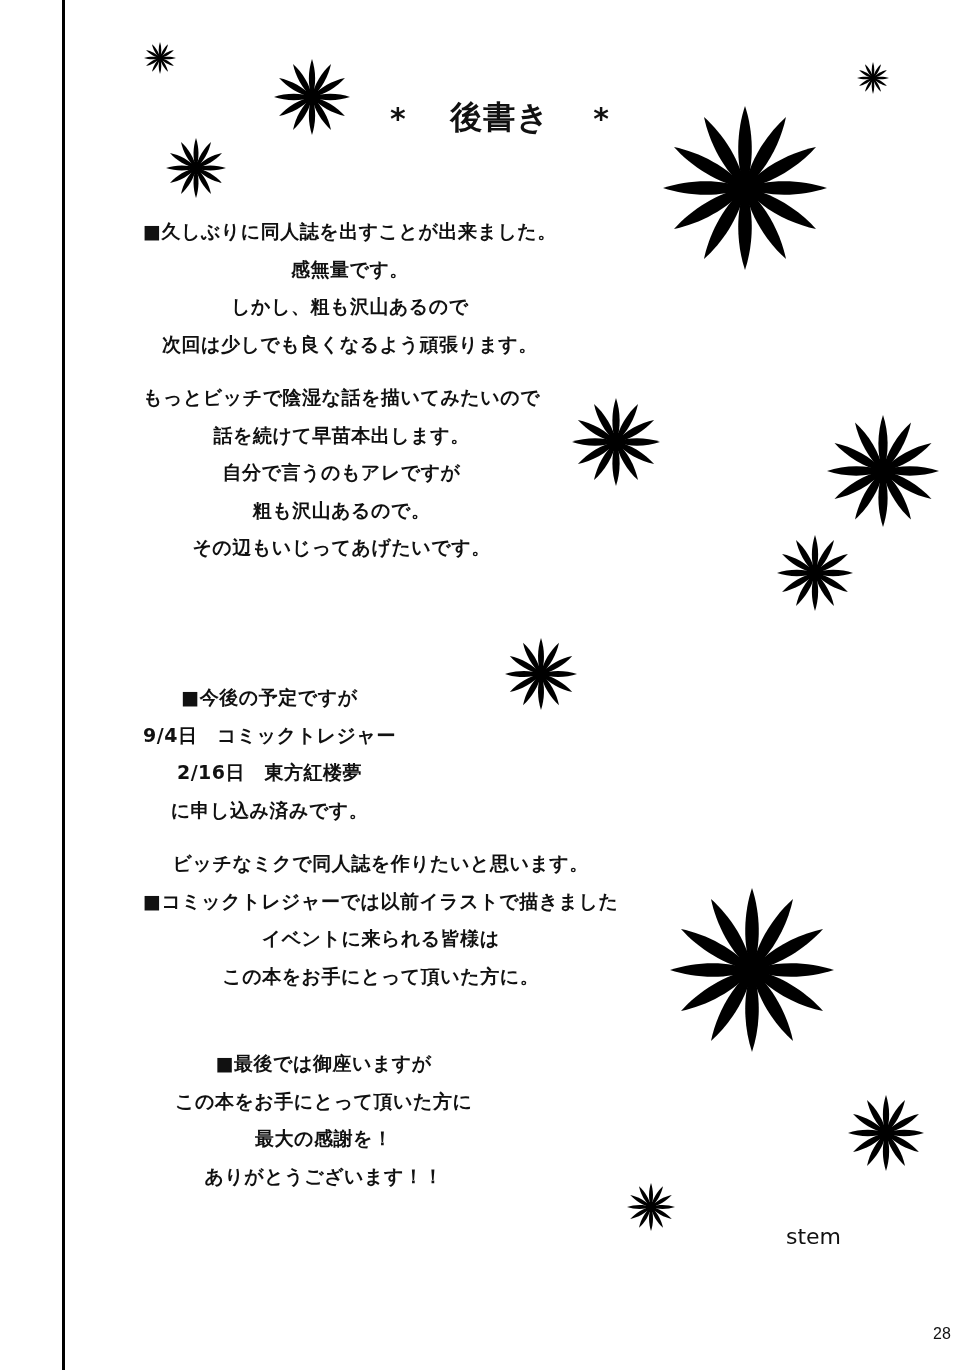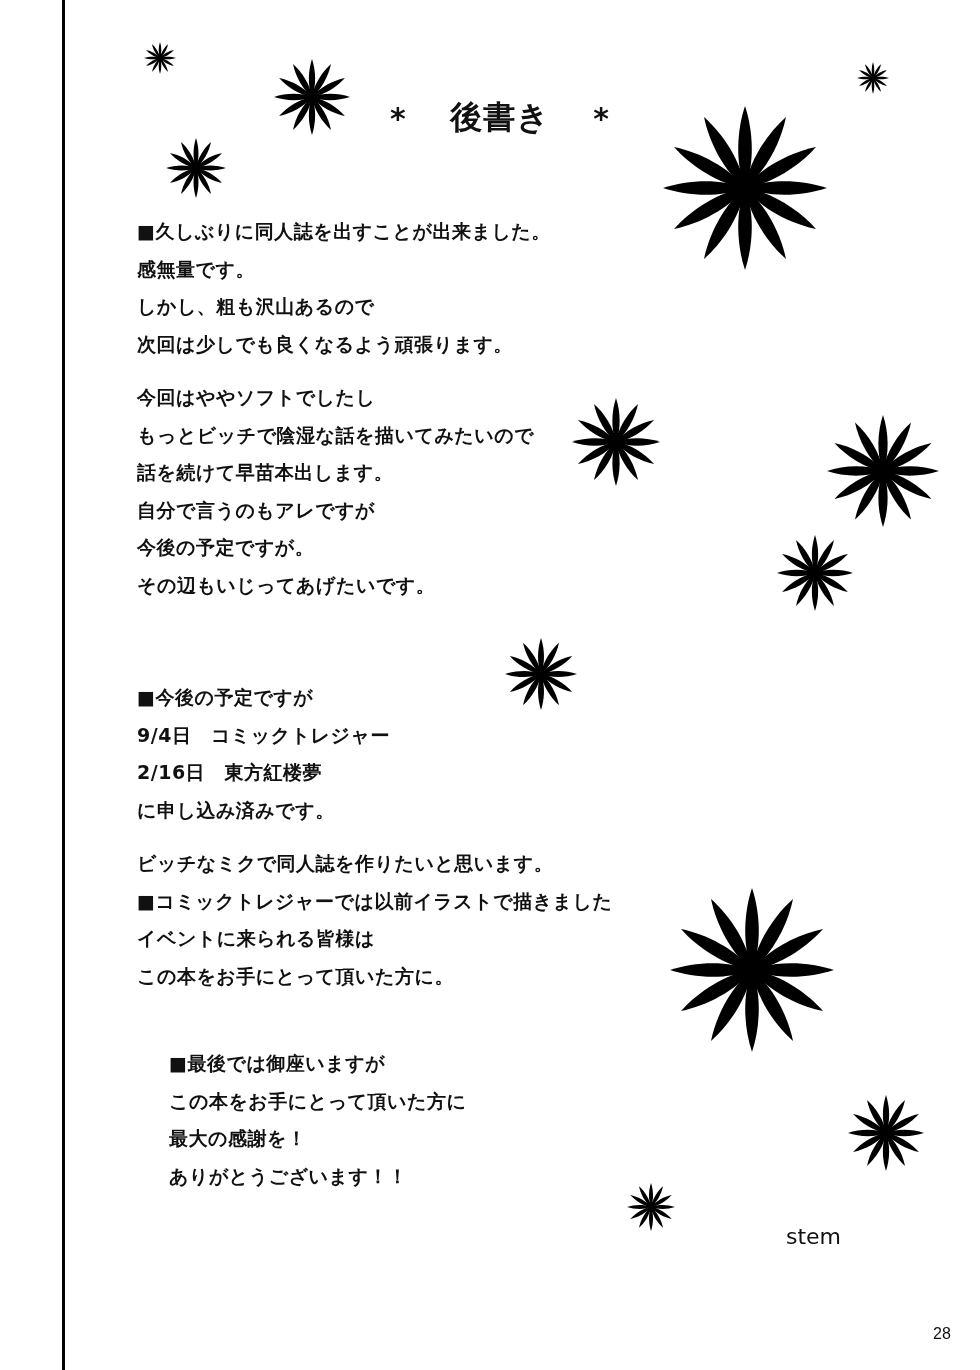--- a/index.html
+++ b/index.html
@@ -10,21 +10,21 @@
     }
     .border-line {
       position: absolute; left: 62px; top: 0; width: 3px; height: 1370px; background: #000;
     }
     .title {
       position: absolute; top: 96px; left: 390px; width: 220px; height: 44px;
       display: flex; align-items: center; justify-content: space-between;
       font-weight: bold; font-size: 32px; letter-spacing: 1px;
     }
     .title .star { font-size: 30px; }
-    .section { position: absolute; left: 137px; }
+    .section { position: absolute; left: 143px; text-align: center; }
     .line {
       display: block; height: 37.5px; line-height: 37.5px;
       font-size: 19px; font-weight: bold; white-space: nowrap;
       letter-spacing: 0.5px;
     }
     .signature {
       position: absolute; left: 786px; top: 1224px;
       font-size: 22px; font-weight: normal;
     }
     .page-number {
@@ -45,25 +45,24 @@
 </div>
 
 <div class="section" style="top: 213px;">
   <span class="line">■久しぶりに同人誌を出すことが出来ました。</span>
   <span class="line">感無量です。</span>
   <span class="line">しかし、粗も沢山あるので</span>
   <span class="line">次回は少しでも良くなるよう頑張ります。</span>
 </div>
 
 <div class="section" style="top: 379px;">
-  <span class="line">今回はややソフトでしたし</span>
   <span class="line">もっとビッチで陰湿な話を描いてみたいので</span>
   <span class="line">話を続けて早苗本出します。</span>
   <span class="line">自分で言うのもアレですが</span>
-  <span class="line">今後の予定ですが。</span>
+  <span class="line">粗も沢山あるので。</span>
   <span class="line">その辺もいじってあげたいです。</span>
 </div>
 
 <div class="section" style="top: 679px;">
   <span class="line">■今後の予定ですが</span>
   <span class="line">9/4日　コミックトレジャー</span>
   <span class="line">2/16日　東方紅楼夢</span>
   <span class="line">に申し込み済みです。</span>
 </div>
 

